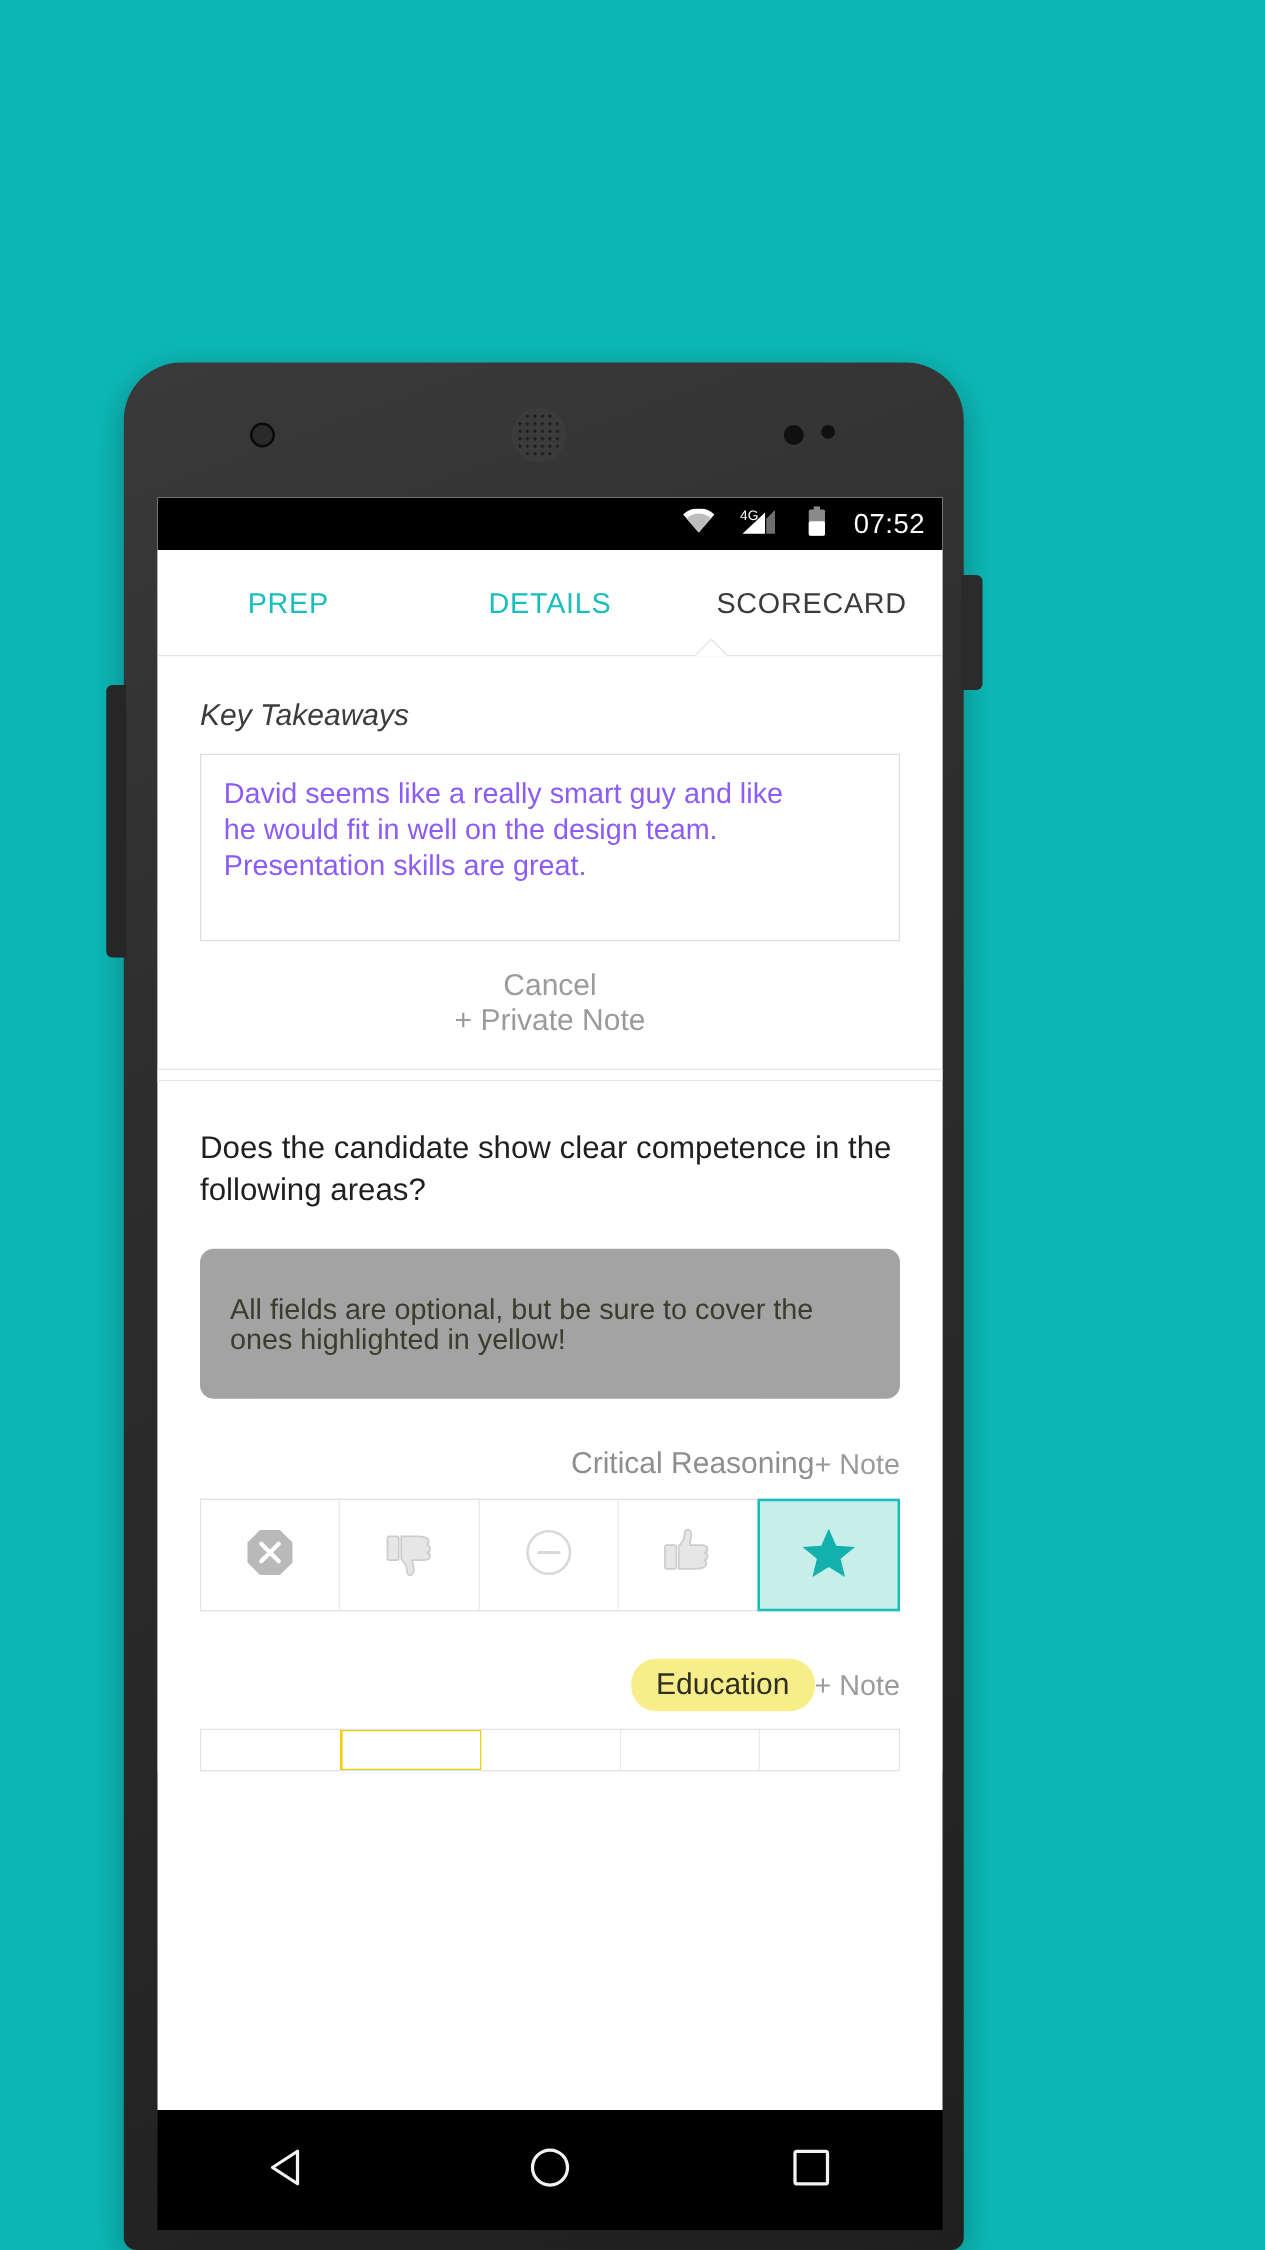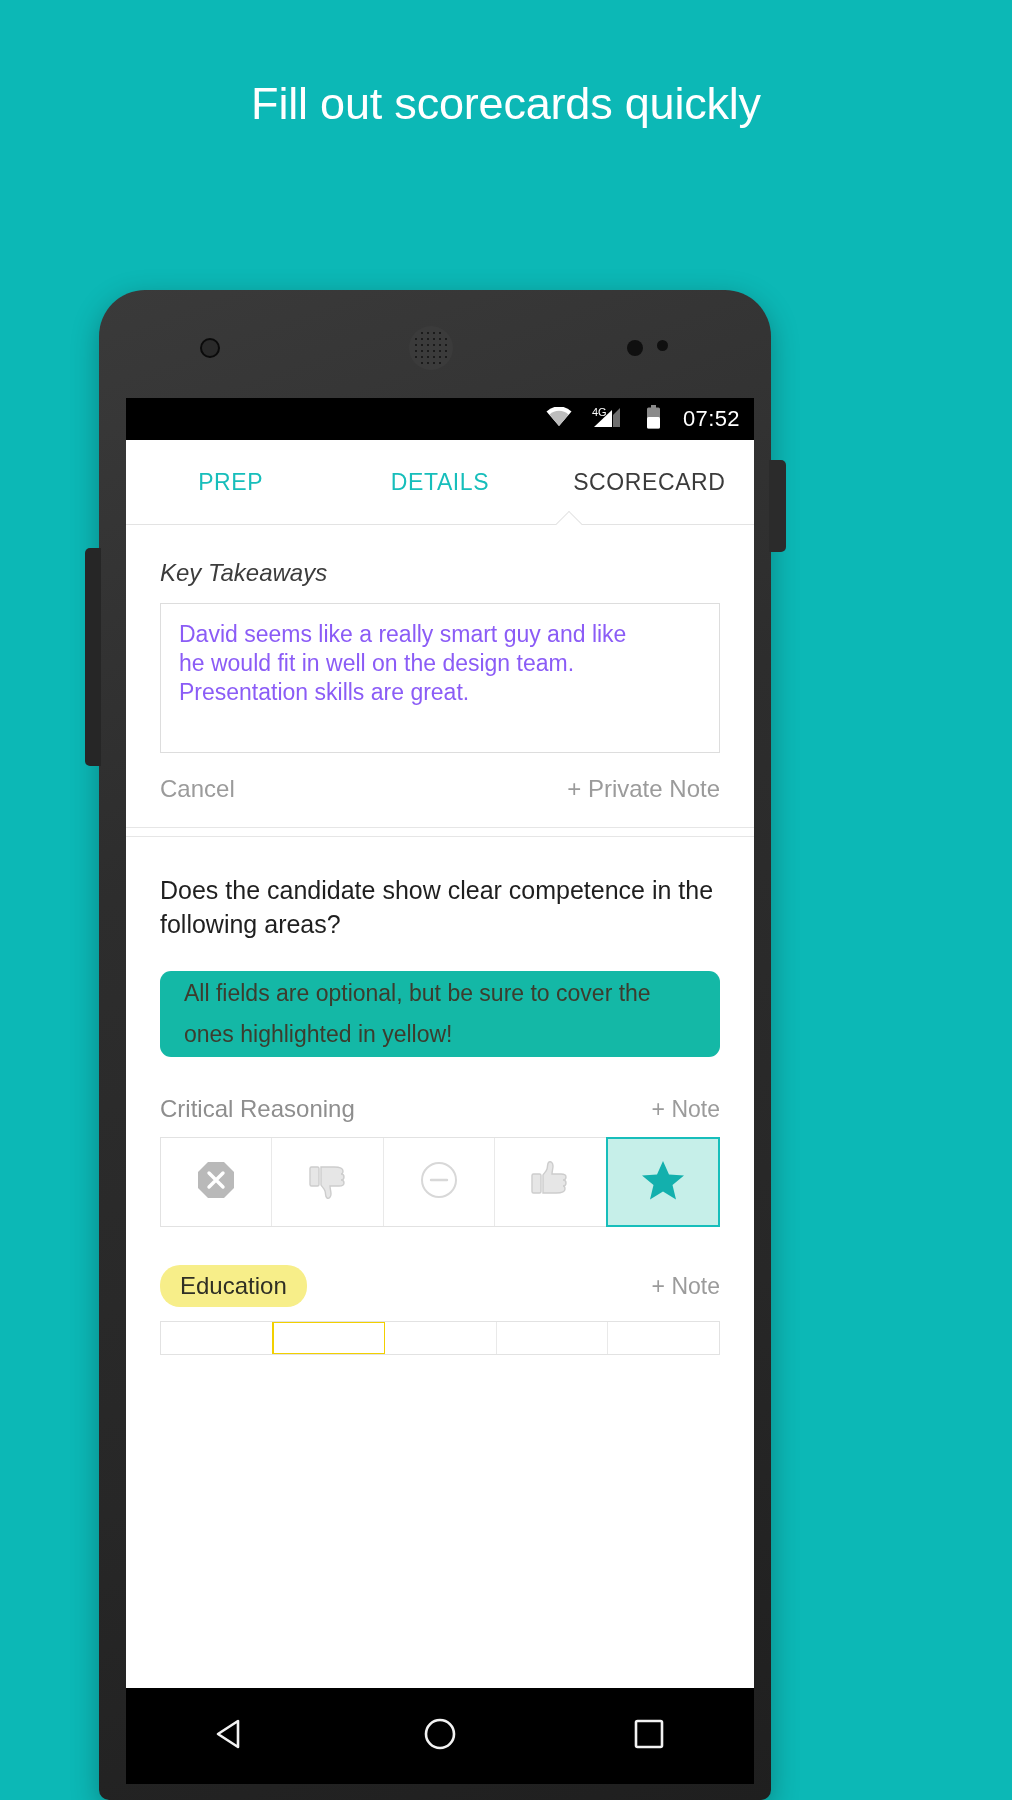--- a/index.html
+++ b/index.html
@@ -182,24 +182,25 @@
     padding: 16px 18px;
   }
   .takeaway-placeholder {
     color: #8b5cf6;
     font-size: 23px;
     line-height: 29px;
     white-space: pre-line;
   }
   .takeaway-actions {
     display: flex;
-    justify-content: space-between;
+    justify-content: center;
     align-items: center;
     padding-top: 22px;
     padding-bottom: 4px;
+    flex-direction: column;
   }
   .link-muted {
     color: #9b9b9b;
     font-size: 24px;
     cursor: pointer;
   }
 
   .divider-band {
     height: 10px;
     background: #ffffff;
@@ -208,38 +209,38 @@
   }
 
   .section-competence { padding: 36px 34px 0 34px; }
   .question {
     font-size: 25px;
     line-height: 34px;
     color: #1f1f1f;
   }
   .hint-banner {
     margin-top: 30px;
-    background: #14b8a6;
+    background: #a3a3a3;
     border-radius: 11px;
-    padding: 2px 24px;
+    padding: 36px 24px;
     color: #3c3c2e;
     font-size: 23px;
-    line-height: 41px;
+    line-height: 24px;
   }
 
   .skills-title {
     margin-top: 42px;
     font-size: 24px;
     color: #3c3c3c;
   }
 
   .rating-row { margin-top: 38px; }
   .rating-head {
     display: flex;
-    justify-content: space-between;
+    justify-content: flex-end;
     align-items: center;
     margin-bottom: 14px;
   }
   .rating-name {
     font-size: 24px;
     color: #8e8e8e;
   }
   .rating-name.pill {
     background: #F7EE89;
     color: #2f2f24;
@@ -289,21 +290,20 @@
     display: flex;
     align-items: center;
     justify-content: space-around;
   }
   .nav-btn { cursor: pointer; }
 </style>
 </head>
 <body>
 
 <div class="headline">
-  <span>Fill out scorecards quickly</span>
 </div>
 
 <div class="phone">
   <div class="phone-body"></div>
   <div class="phone-side-left"></div>
   <div class="phone-side-right"></div>
 
   <div class="cam-dot"></div>
   <div class="earpiece">
       <i></i>

